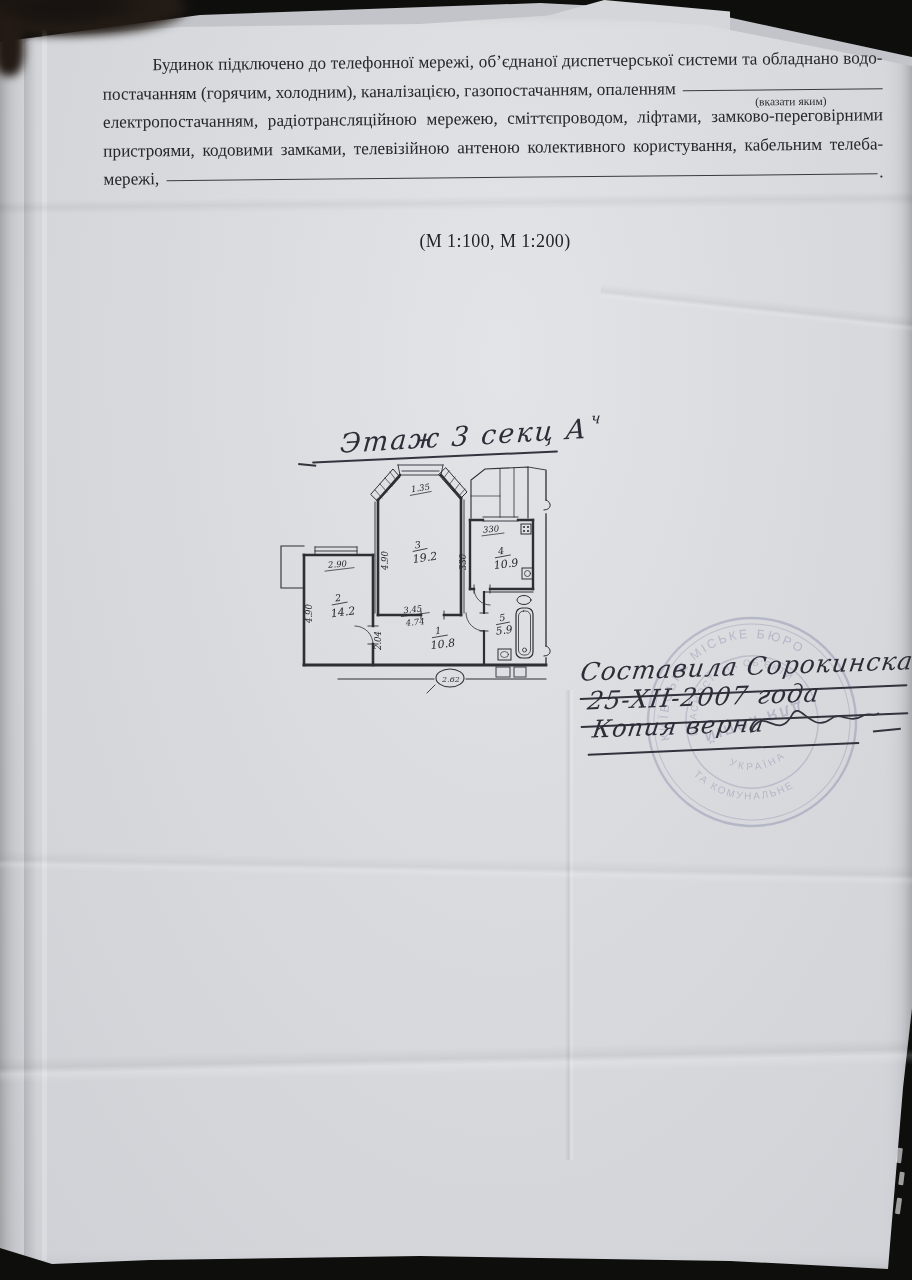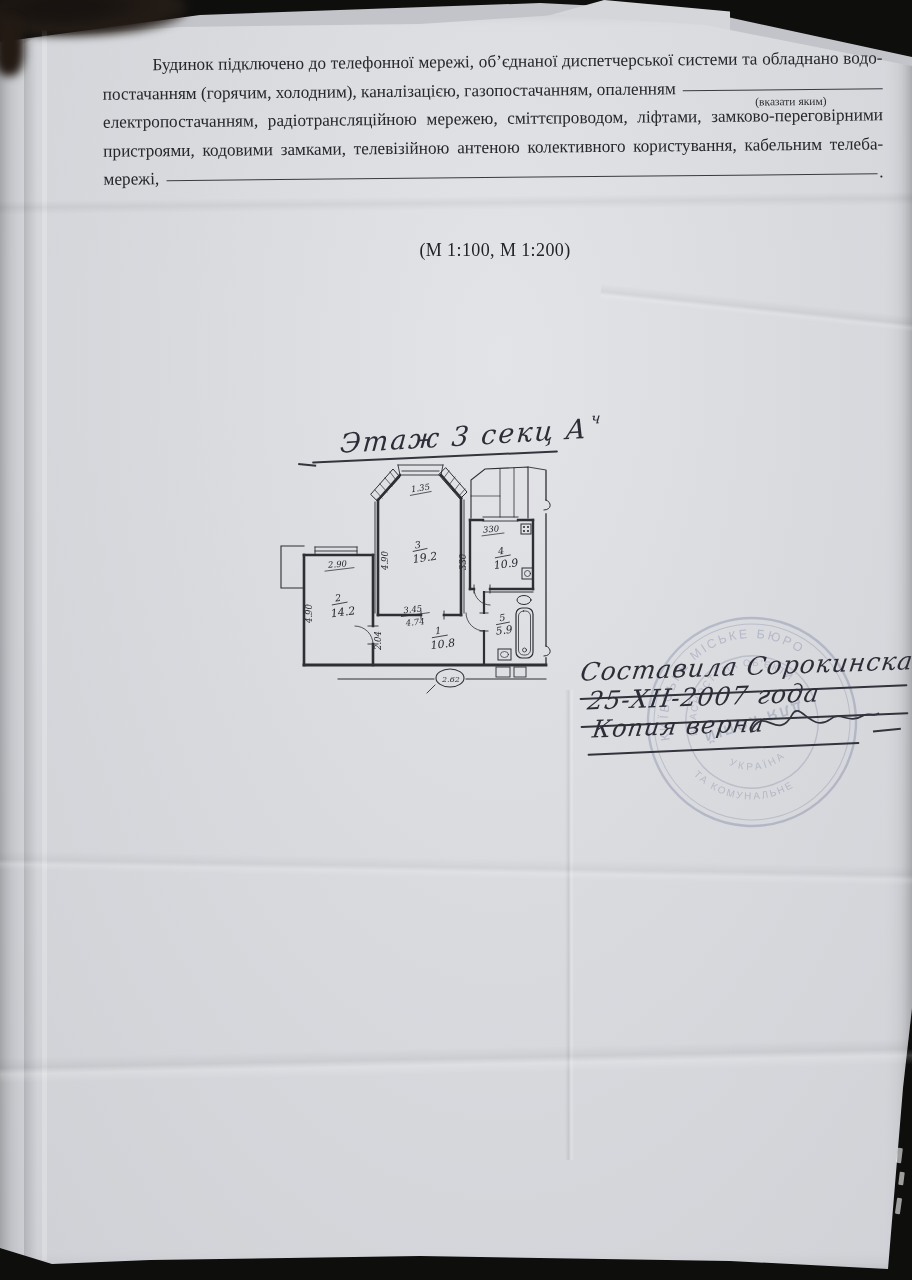--- a/index.html
+++ b/index.html
@@ -51,21 +51,21 @@
   .pline.indent{padding-left:50px;}
   .pline.flexline{display:flex;align-items:baseline;text-align:left;text-align-last:auto;}
   .pline.flexline .txt{white-space:nowrap;}
   .blank{flex:1;border-bottom:1.4px solid #3a3a40;margin-left:7px;transform:translateY(-3px);}
   .hint{position:absolute;left:598px;top:42px;width:180px;text-align:center;font-size:11.5px;color:#2c2c31;}
   .enddot{margin-left:2px;}
 
   
   .heading{position:absolute;left:255px;top:222px;width:480px;text-align:center;color:#222227;}
   .heading .h-title{font-size:19px;letter-spacing:.6px;}
-  .heading .h-scale{font-size:18px;margin-top:18px;letter-spacing:.4px;}
+  .heading .h-scale{font-size:18px;margin-top:9px;letter-spacing:.4px;}
 
   
   .hand{font-family:"DejaVu Serif",serif;font-style:italic;color:#2d2d38;}
   .plan-title{position:absolute;left:340px;top:420px;transform:rotate(-3.4deg) skewX(-8deg);
     font-size:27px;letter-spacing:2px;white-space:nowrap;}
   .plan-title sup{font-size:15px;position:relative;top:-4px;left:2px;}
   .plan-title-ul{position:absolute;left:312px;top:456px;width:246px;height:2px;background:#34343e;
     transform:rotate(-2.6deg);border-radius:2px;}
   .plan-title-ul:before{content:"";position:absolute;left:-14px;top:2px;width:18px;height:1.6px;
     background:#34343e;transform:rotate(8deg);}

